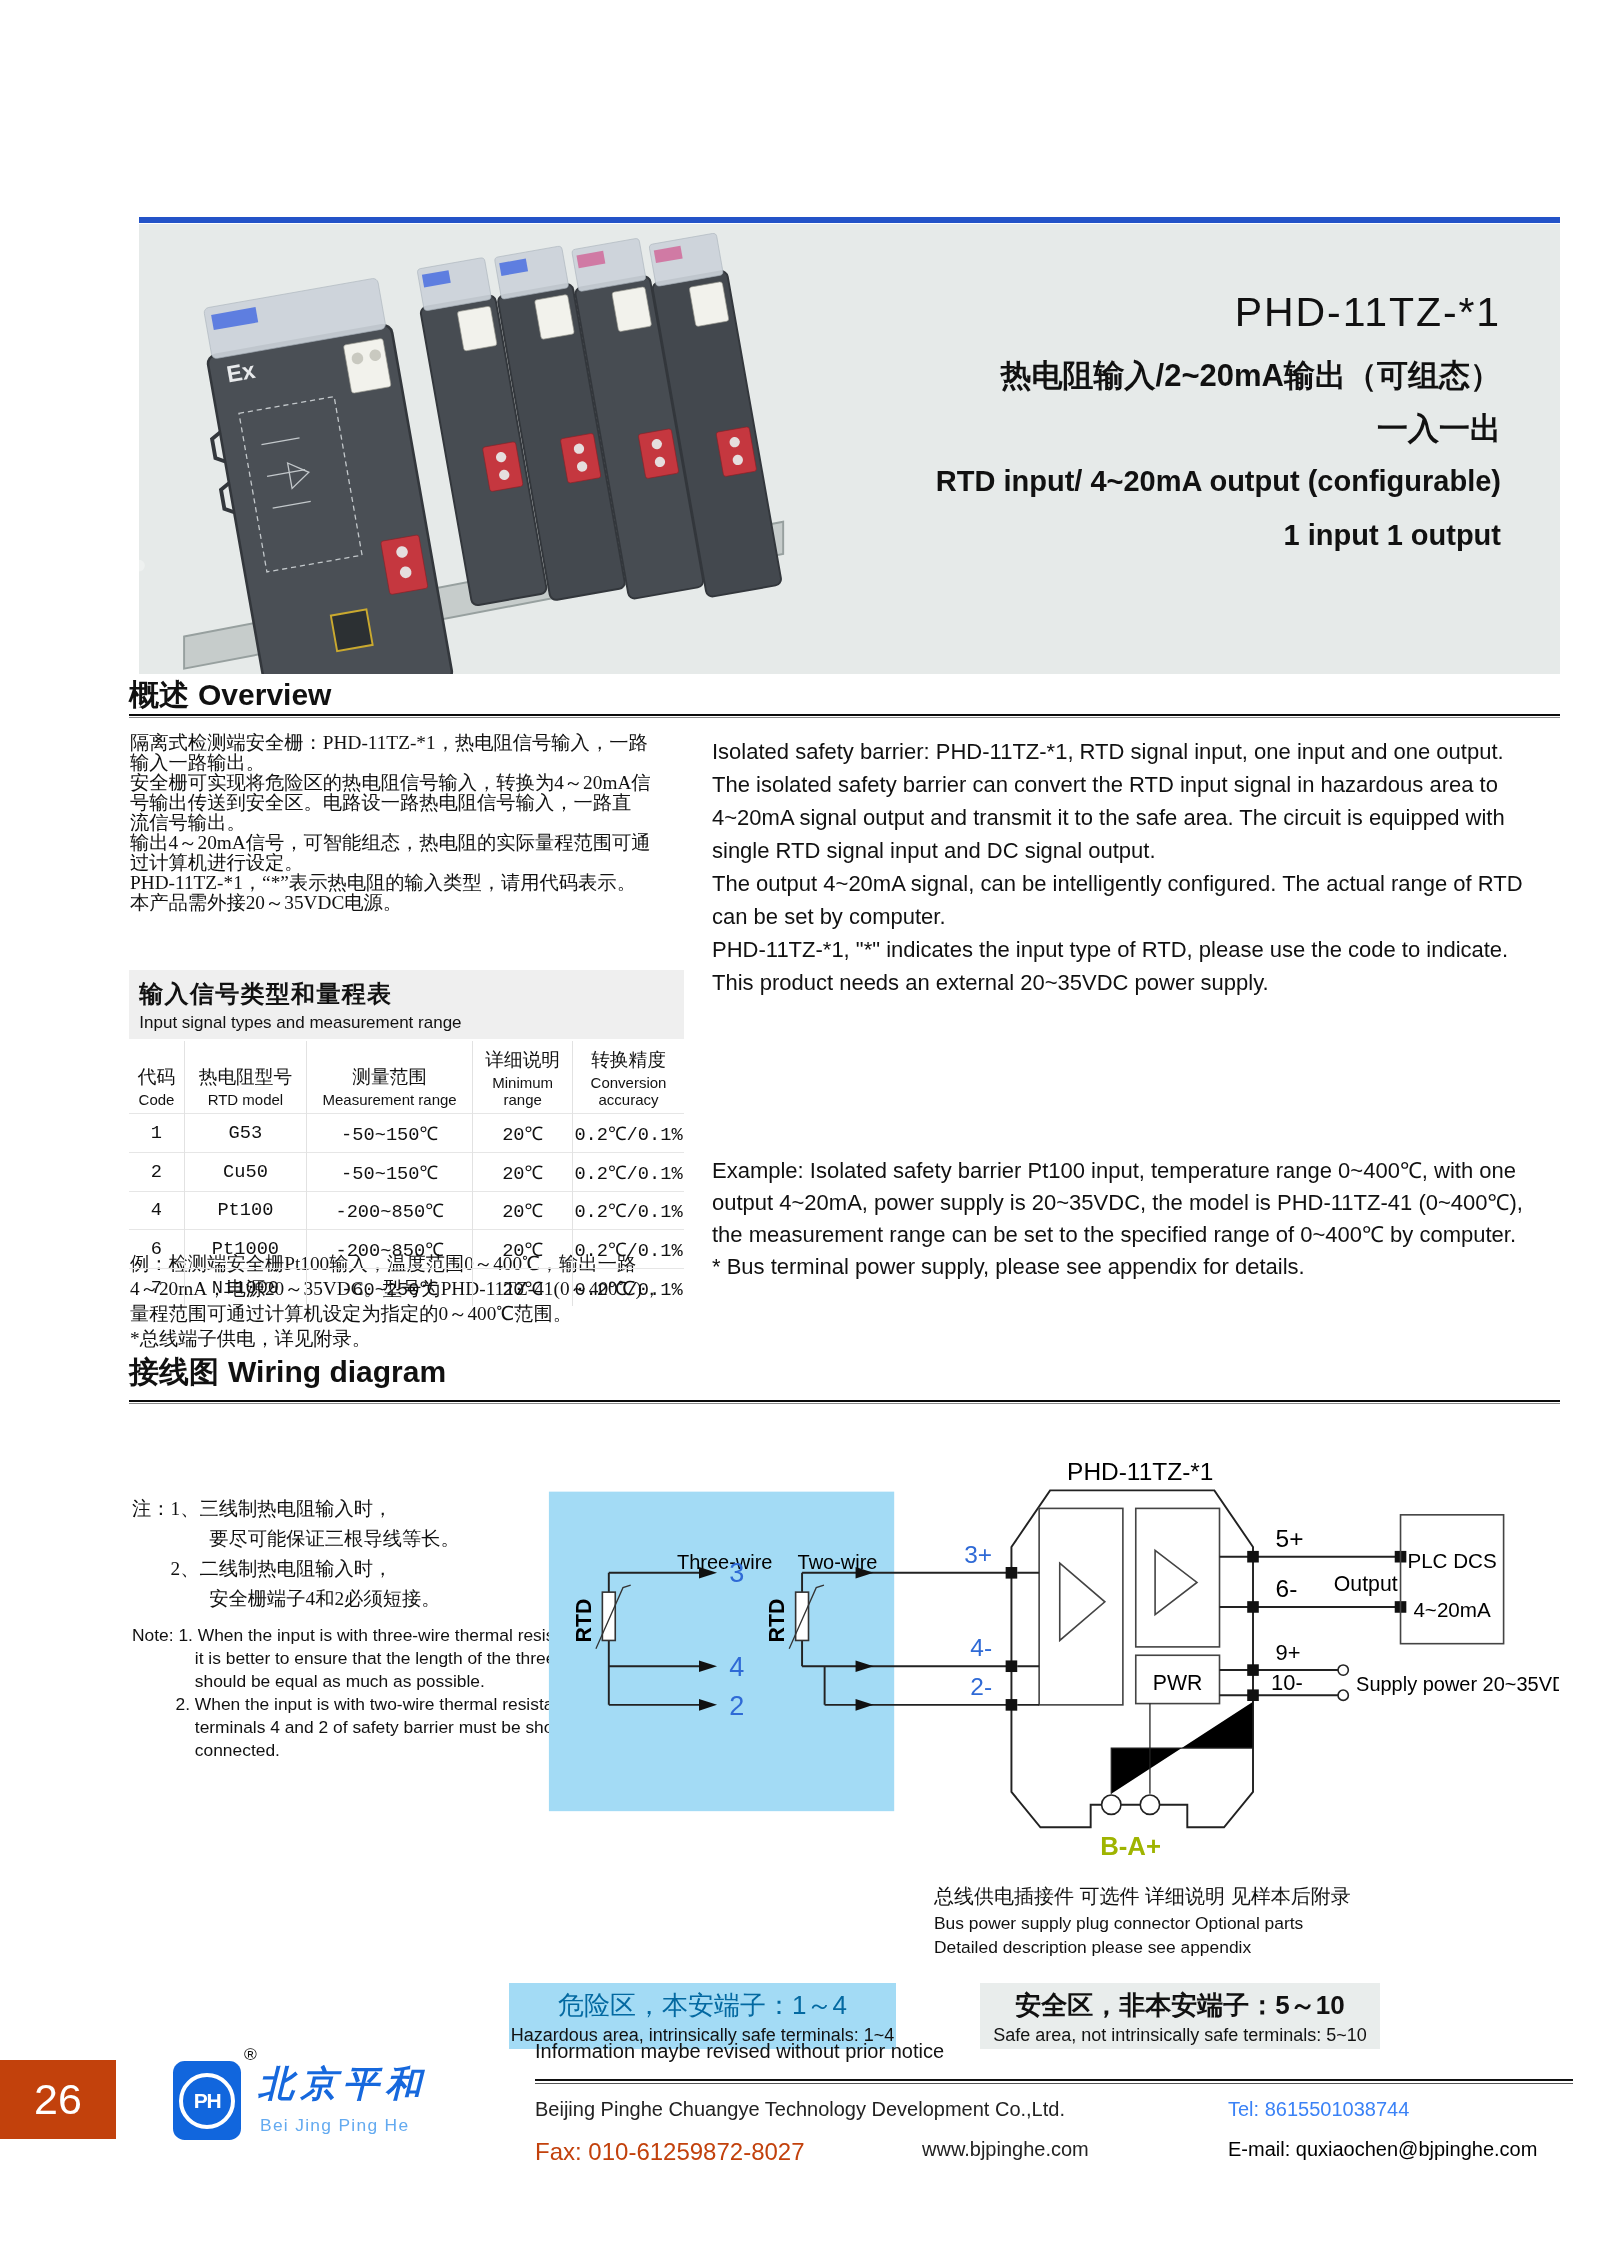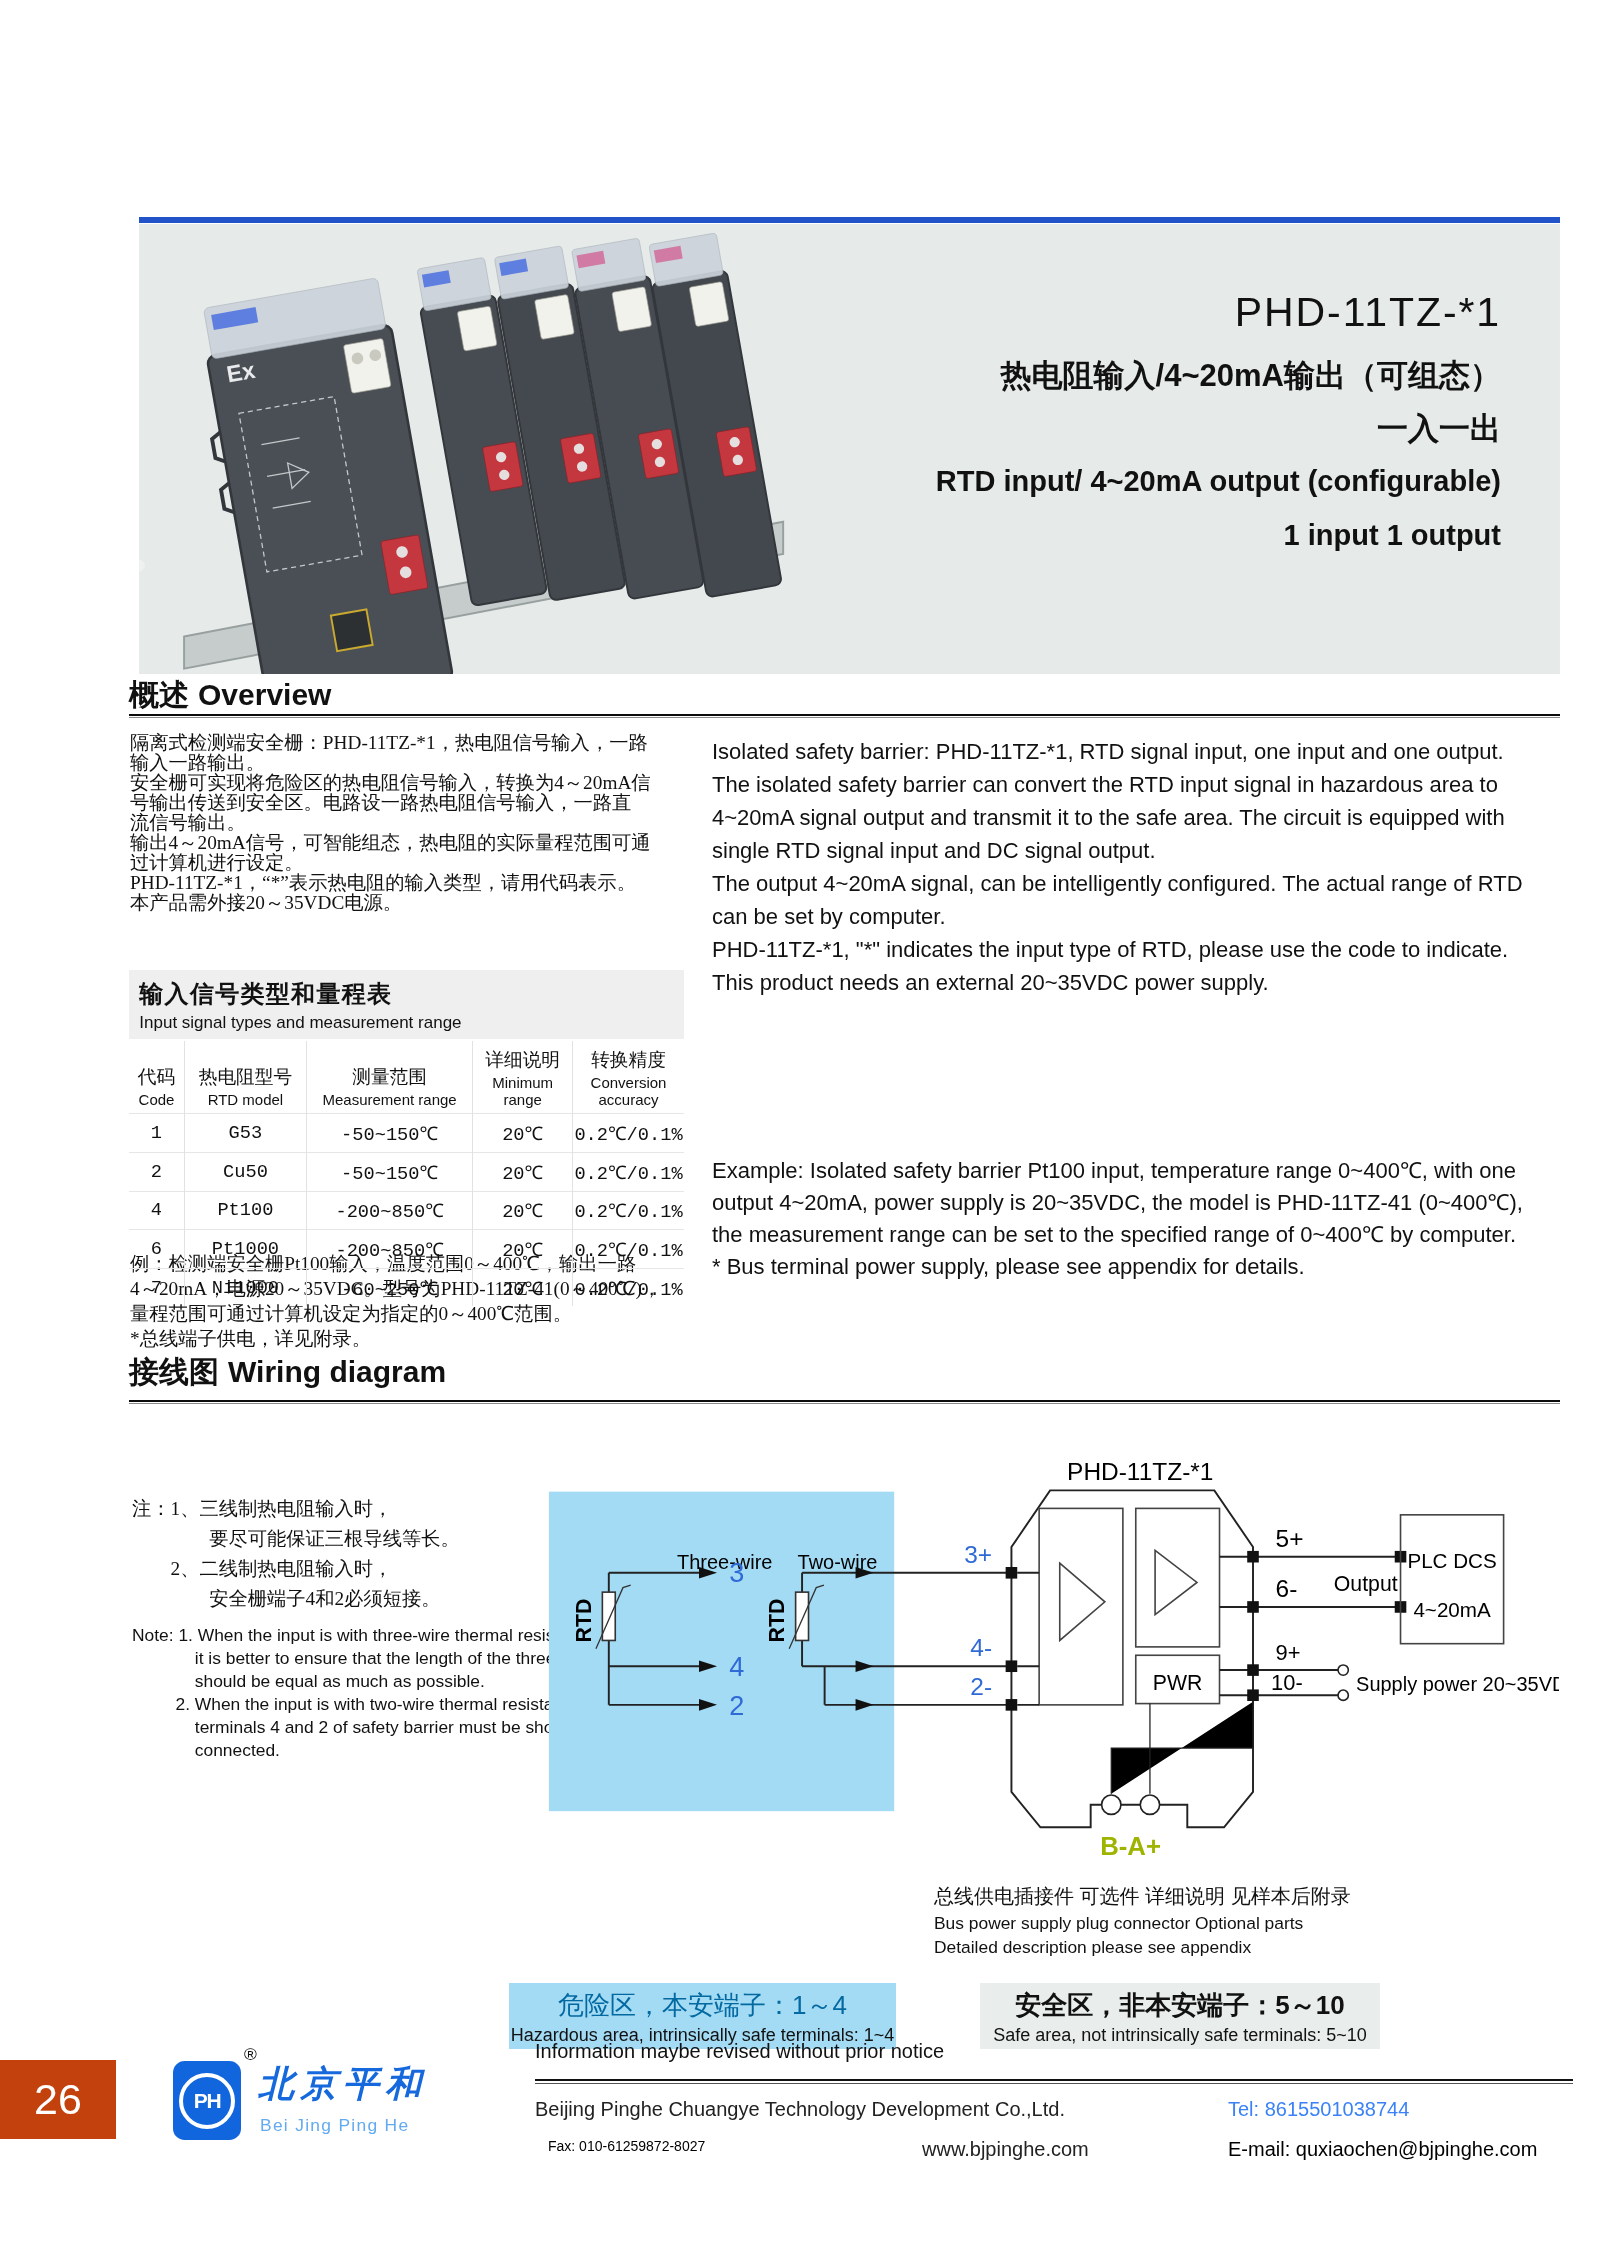--- a/index.html
+++ b/index.html
@@ -73,21 +73,21 @@
   .logo-ring{width:48px;height:48px;border:4.5px solid #fff;border-radius:50%;display:flex;align-items:center;
              justify-content:center;color:#fff;font-size:21px;font-weight:bold;letter-spacing:-1.3px;}
   .logo-reg{position:absolute;left:244px;top:2044px;font-size:17.4px;color:#111;}
   .logo-cn{position:absolute;left:258px;top:2060px;font-size:36px;font-weight:bold;color:#1668dd;letter-spacing:6.4px;
            font-family:"Liberation Serif",serif;font-style:italic;}
   .logo-en{position:absolute;left:260px;top:2115px;font-size:17.4px;color:#63aaf0;letter-spacing:1.3px;}
   .footer-notice{position:absolute;left:535px;top:2040px;font-size:20px;}
   .footer-rule{position:absolute;left:535px;top:2079px;width:1038px;height:1.9px;border-top:2.6px solid #111;border-bottom:0.6px solid #555;}
   .footer-company{position:absolute;left:535px;top:2098px;font-size:20px;color:#222;}
   .footer-tel{position:absolute;left:1228px;top:2098px;font-size:20px;color:#3b82f6;}
-  .footer-fax{position:absolute;left:548px;top:2138px;font-size:14px;color:#000000;}
+  .footer-fax{position:absolute;left:535px;top:2138px;font-size:24px;color:#c2410c;}
   .footer-web{position:absolute;left:922px;top:2138px;font-size:20px;color:#222;}
   .footer-email{position:absolute;left:1228px;top:2138px;font-size:20px;color:#000000;}
 
   svg text{font-family:"Liberation Sans",sans-serif;}
 </style>
 </head>
 <body>
 
 <div id="page">
 
@@ -156,21 +156,21 @@
       <rect x="216" y="330" width="60" height="84" rx="4" fill="#c5373f" stroke="#8c2026"></rect>
       <circle cx="246" cy="352" r="9" fill="#e5dede"></circle>
         <circle cx="246" cy="384" r="9" fill="#e5dede"></circle>
       <rect x="120" y="430" width="56" height="56" fill="#2c3033" stroke="#caa92f" stroke-width="3"></rect>
       <path d="M0,120 l-14,8 v30 l14,8 M0,200 l-14,8 v30 l14,8" stroke="#33373c" stroke-width="6" fill="none"></path>
     </g>
   </svg>
 
   <div class="hero-text">
     <div class="hero-model">PHD-11TZ-*1</div>
-    <div class="hero-cn1">热电阻输入/4~20mA输出（可组态）</div>
+    <div class="hero-cn1">热电阻输入/2~20mA输出（可组态）</div>
     <div class="hero-cn2">一入一出</div>
     <div class="hero-en1">RTD input/ 4~20mA output (configurable)</div>
     <div class="hero-en2">1 input 1 output</div>
   </div>
 
   <div class="sec-head" style="top:675px;">
     <span class="cn">概述</span><span class="en">Overview</span>
   </div>
   <div class="hrule" style="top:714px;"></div>
 

